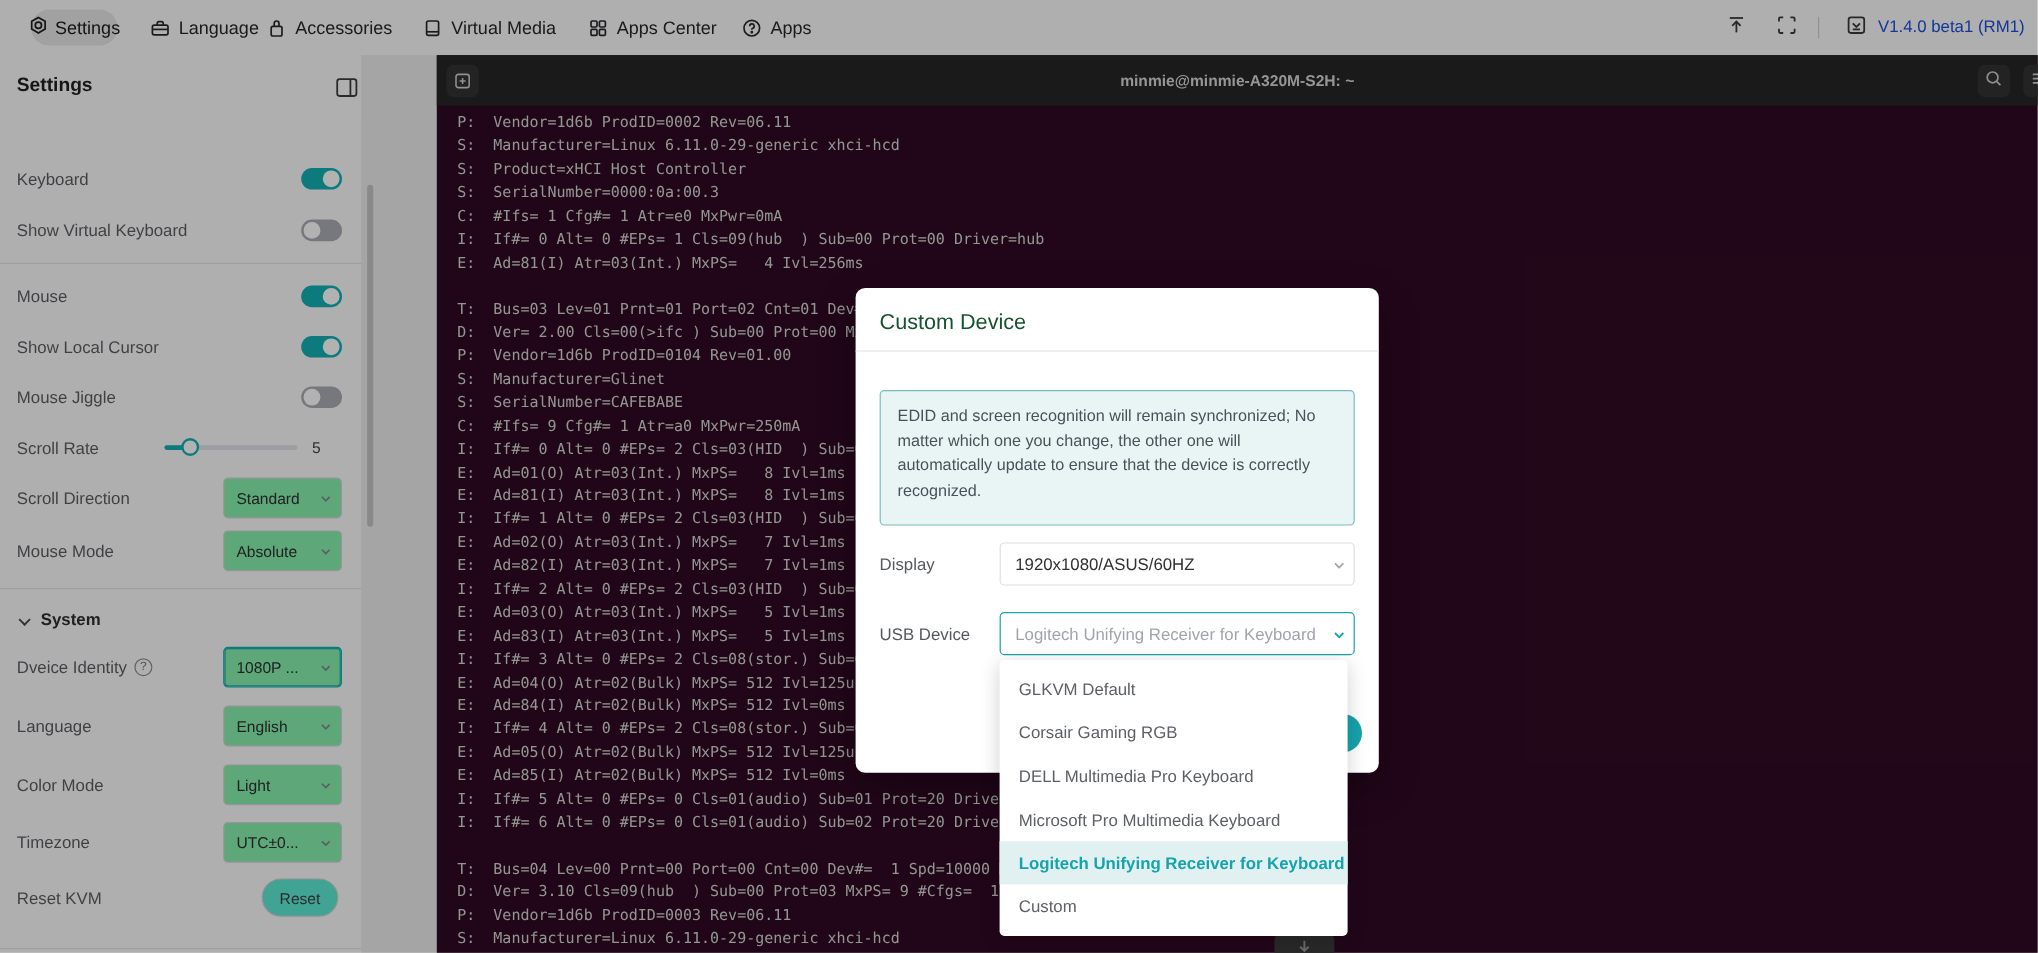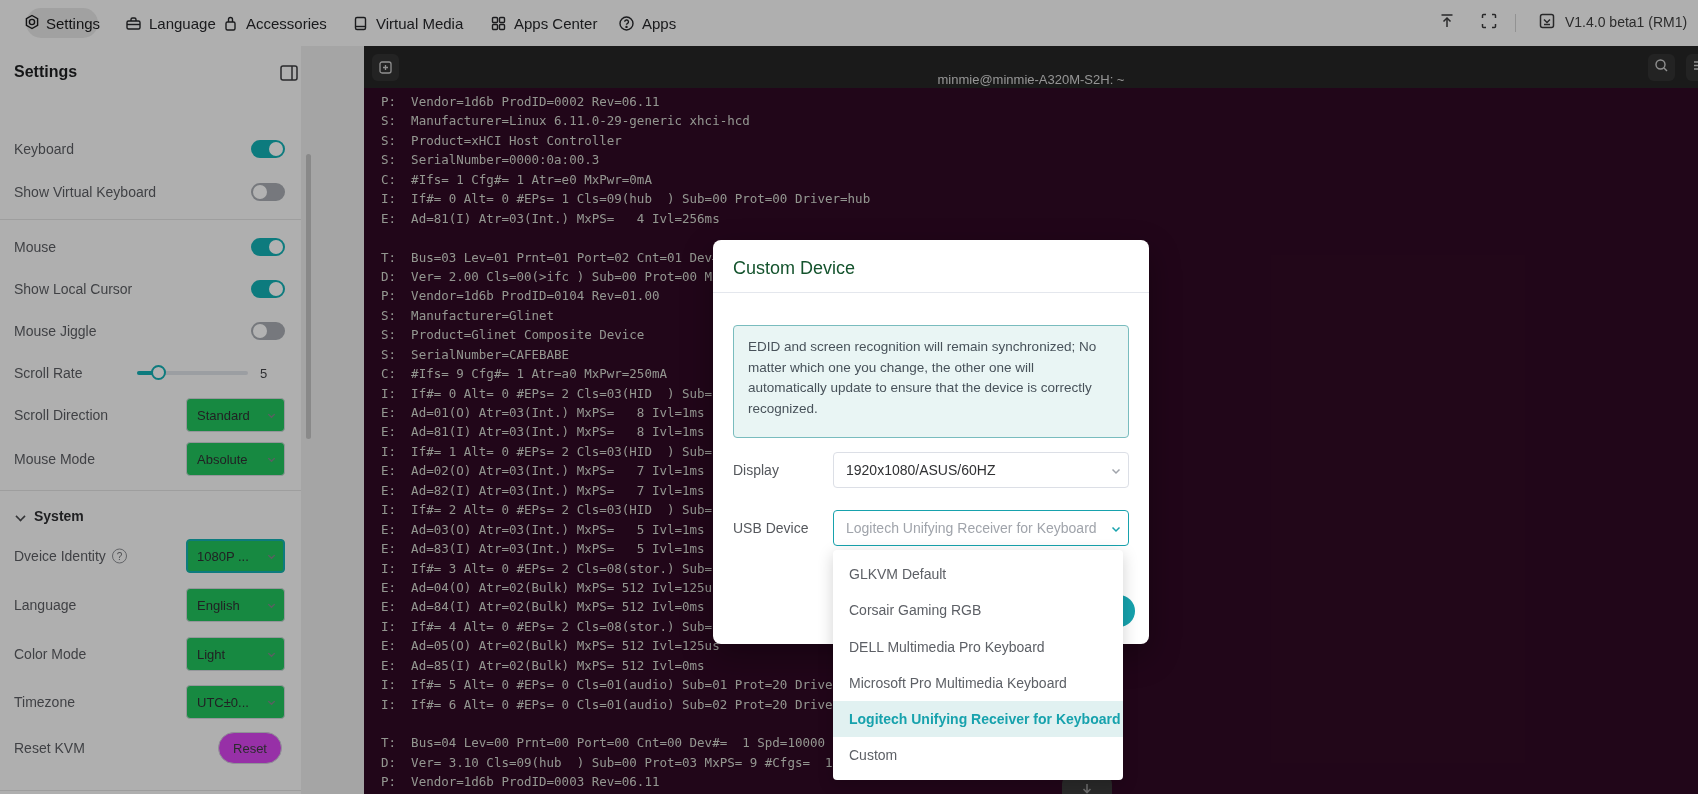--- a/index.html
+++ b/index.html
@@ -9,21 +9,21 @@
   
   #navbar { position:absolute; left:0; top:0; width:1698px; height:46px; background:#fbfbfb; z-index:1; }
   .nav-item { position:absolute; top:0; height:46px; display:flex; align-items:center; gap:7px;
     color:#27282b; font-size:15px; cursor:pointer; }
   .nav-item svg { display:block; }
   #nav-settings-pill { position:absolute; left:26px; top:8px; width:72px; height:30px;
     border-radius:15px; background:#e7e7e7; display:flex; align-items:center; justify-content:center;
     gap:6px; font-size:15px; color:#1c1c1e; }
   .nav-right { position:absolute; top:0; height:46px; display:flex; align-items:center; }
   .nav-divider { position:absolute; left:1515px; top:14px; width:1px; height:18px; background:#d2d2d2; }
-  #version-label { position:absolute; left:1565px; top:14px; font-size:14px; color:#404040; }
+  #version-label { position:absolute; left:1565px; top:14px; font-size:14px; color:#1d4ed8; }
 
   
   #sidebar { position:absolute; left:0; top:46px; width:301px; height:748px; background:#fbfbfb; z-index:1; }
   #sidebar-header { position:absolute; left:0; top:0; width:301px; height:55px; background:#fbfbfb; z-index:3; }
   #sidebar-title { position:absolute; left:14px; top:17px; font-size:16px; font-weight:600; color:#1f2022; }
   #collapse-btn { position:absolute; left:278px; top:16px; width:22px; height:22px; cursor:pointer; }
   #sidebar-scroll { position:absolute; left:0; top:55px; width:301px; height:693px; overflow:hidden; z-index:1; }
   .srow { position:absolute; left:0; width:301px; height:36px; }
   .srow .lbl { position:absolute; left:14px; top:50%; transform:translateY(-50%); font-size:14px; color:#5c5e63; }
   .sdivider { position:absolute; left:0; width:301px; height:1px; background:#e3e3e3; }
@@ -33,46 +33,46 @@
     border-right:2px solid #4a4b4e; border-bottom:2px solid #4a4b4e; transform:rotate(45deg) scale(.8); }
   
   .switch { position:absolute; left:251px; top:50%; transform:translateY(-50%); width:34px; height:18px;
     border-radius:9px; background:#a9adb3; cursor:pointer; }
   .switch::after { content:""; position:absolute; top:2px; left:2px; width:14px; height:14px;
     border-radius:50%; background:#fff; }
   .switch.on { background:#13b0b5; }
   .switch.on::after { left:auto; right:2px; }
   
   .sselect { position:absolute; left:186px; top:50%; transform:translateY(-50%); width:99px; height:34px;
-    border:1px solid #d4d7dd; border-radius:4px; background:#22c55e; cursor:pointer;
+    border:1px solid #d4d7dd; border-radius:4px; background:#86efac; cursor:pointer;
     display:flex; align-items:center; padding:0 22px 0 10px; font-size:13px; color:#2f3033; }
   .sselect.focus { border-color:#13b0b5; box-shadow:0 0 0 1px #13b0b5 inset; }
   .sel-chev { position:absolute; right:7px; top:50%; margin-top:-6px; width:11px; height:11px; }
   
   #slider-track { position:absolute; left:137px; top:50%; margin-top:-2px; width:111px; height:4px;
     border-radius:2px; background:#dfe2e8; cursor:pointer; }
   #slider-fill { position:absolute; left:0; top:0; width:20px; height:4px; border-radius:2px; background:#13b0b5; }
   #slider-knob { position:absolute; left:14px; top:-6px; width:15px; height:15px; border-radius:50%;
     background:#fff; border:2px solid #13b0b5; }
   #slider-value { position:absolute; left:260px; top:50%; transform:translateY(-50%); font-size:13px; color:#45464a; }
   
   #reset-btn { position:absolute; left:218px; top:50%; transform:translateY(-50%); width:64px; height:32px;
-    border:1px solid #cfd2d8; border-radius:16px; background:#d946ef; font-size:13px; color:#3d3e42;
+    border:1px solid #cfd2d8; border-radius:16px; background:#5eead4; font-size:13px; color:#3d3e42;
     display:flex; align-items:center; justify-content:center; cursor:pointer; }
   .help-circ { position:absolute; left:112px; top:50%; transform:translateY(-50%); width:15px; height:15px;
     border:1px solid #8d8f94; border-radius:50%; font-size:10px; color:#6f7175;
     display:flex; align-items:center; justify-content:center; }
   #sidebar-scrollbar { position:absolute; left:306px; top:108px; width:5px; height:285px; border-radius:3px;
     background:#c4c4c4; z-index:2; }
 
   
   #terminal { position:absolute; left:364px; top:46px; width:1334px; height:748px; background:#300a24; z-index:1; }
   #term-titlebar { position:absolute; left:0; top:0; width:1334px; height:42px; background:#262626; }
-  #term-title { position:absolute; left:0; right:0; top:12px; height:42px; display:flex; align-items:center;
-    justify-content:center; font-size:13px; color:#d6d6d6; }
+  #term-title { position:absolute; left:0; right:0; top:0; height:42px; display:flex; align-items:center;
+    justify-content:center; font-size:13px; color:#d6d6d6;font-weight:bold; }
   .term-btn { position:absolute; top:8px; width:27px; height:27px; border-radius:6px; background:#333333;
     display:flex; align-items:center; justify-content:center; cursor:pointer; }
   #term-newtab { left:8px; }
   #term-search { left:1284px; }
   #term-burger { left:1322px; }
   #term-lines { position:absolute; left:17px; top:46px; font-family:"DejaVu Sans Mono", monospace;
     font-size:12.5px; color:#d3d7cf; }
   .t-line { height:19.45px; line-height:19.45px; white-space:pre; }
   #term-scrolldown { position:absolute; left:698px; top:730px; width:50px; height:34px; border-radius:8px;
     background:#3b3b3b; display:flex; align-items:flex-start; justify-content:center; padding-top:6px; cursor:pointer; }
@@ -360,21 +360,20 @@
       <div class="t-line">S:  Product=xHCI Host Controller</div>
       <div class="t-line">S:  SerialNumber=0000:0a:00.3</div>
       <div class="t-line">C:  #Ifs= 1 Cfg#= 1 Atr=e0 MxPwr=0mA</div>
       <div class="t-line">I:  If#= 0 Alt= 0 #EPs= 1 Cls=09(hub  ) Sub=00 Prot=00 Driver=hub</div>
       <div class="t-line">E:  Ad=81(I) Atr=03(Int.) MxPS=   4 Ivl=256ms</div>
       <div class="t-line"></div>
       <div class="t-line">T:  Bus=03 Lev=01 Prnt=01 Port=02 Cnt=01 Dev#=  2 Spd=480  MxCh= 0</div>
       <div class="t-line">D:  Ver= 2.00 Cls=00(&gt;ifc ) Sub=00 Prot=00 MxPS=64 #Cfgs=  1</div>
       <div class="t-line">P:  Vendor=1d6b ProdID=0104 Rev=01.00</div>
       <div class="t-line">S:  Manufacturer=Glinet</div>
-      <div class="t-line">S:  Product=Glinet Composite Device</div>
       <div class="t-line">S:  SerialNumber=CAFEBABE</div>
       <div class="t-line">C:  #Ifs= 9 Cfg#= 1 Atr=a0 MxPwr=250mA</div>
       <div class="t-line">I:  If#= 0 Alt= 0 #EPs= 2 Cls=03(HID  ) Sub=00 Prot=01 Driver=usbhid</div>
       <div class="t-line">E:  Ad=01(O) Atr=03(Int.) MxPS=   8 Ivl=1ms</div>
       <div class="t-line">E:  Ad=81(I) Atr=03(Int.) MxPS=   8 Ivl=1ms</div>
       <div class="t-line">I:  If#= 1 Alt= 0 #EPs= 2 Cls=03(HID  ) Sub=00 Prot=02 Driver=usbhid</div>
       <div class="t-line">E:  Ad=02(O) Atr=03(Int.) MxPS=   7 Ivl=1ms</div>
       <div class="t-line">E:  Ad=82(I) Atr=03(Int.) MxPS=   7 Ivl=1ms</div>
       <div class="t-line">I:  If#= 2 Alt= 0 #EPs= 2 Cls=03(HID  ) Sub=00 Prot=00 Driver=usbhid</div>
       <div class="t-line">E:  Ad=03(O) Atr=03(Int.) MxPS=   5 Ivl=1ms</div>

